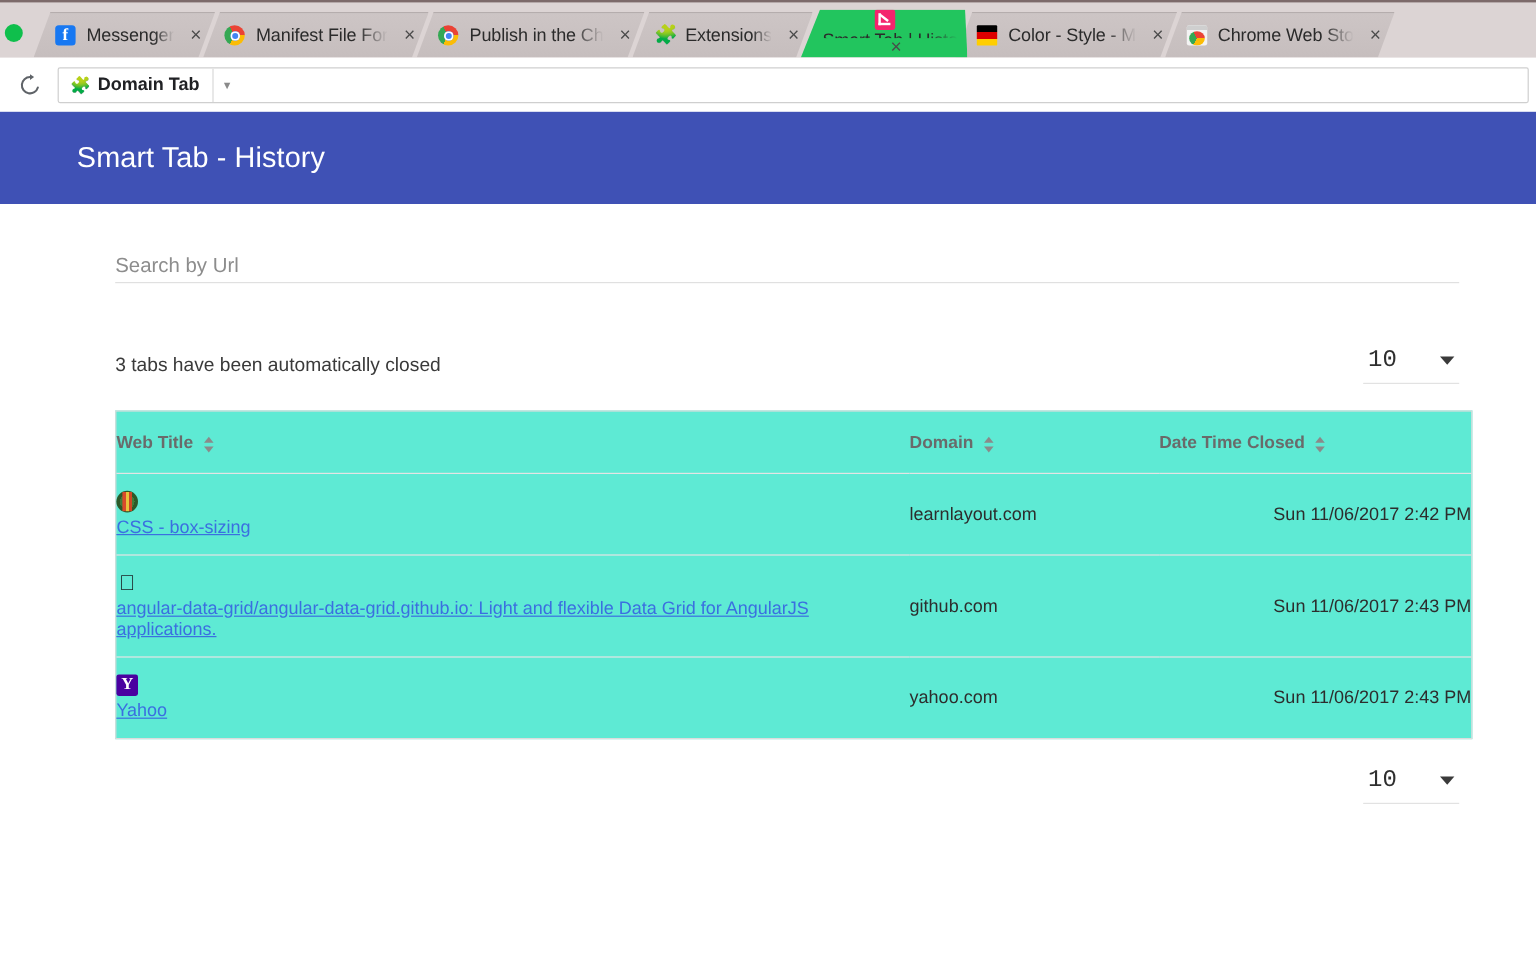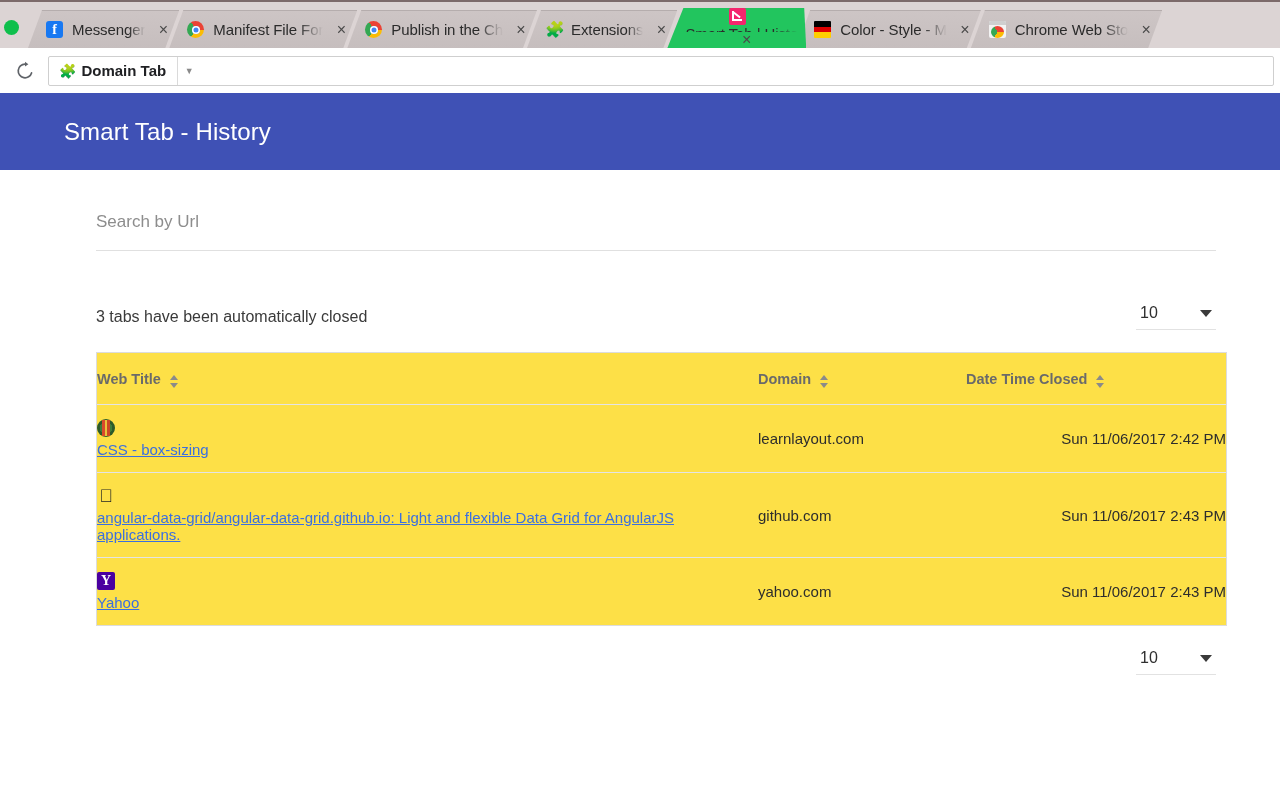--- a/index.html
+++ b/index.html
@@ -268,21 +268,21 @@
 
   .content {
     padding: 0 96px;
     box-sizing: border-box;
   }
 
   .search-wrap {
     margin-top: 42px;
     width: 1120px;
     border-bottom: 1px solid #e0e0e0;
-    padding-bottom: 18px;
+    padding-bottom: 3px;
   }
   .search-input {
     width: 100%;
     border: 0;
     outline: 0;
     font-size: 17px;
     font-family: "Liberation Sans", sans-serif;
     color: #222;
     background: transparent;
     padding: 0;
@@ -307,37 +307,38 @@
   .pagesize {
     width: 80px;
     border-bottom: 1px solid #e2e2e2;
     display: flex;
     align-items: center;
     justify-content: space-between;
     padding: 0 4px 7px 4px;
     box-sizing: border-box;
   }
   .pagesize-value {
-    font-size: 16px;
+    font-size: 20px;
     color: #2f2f2f;
+    font-family: Liberation Mono, monospace;
   }
   .pagesize-caret {
     width: 0; height: 0;
     border-left: 6px solid transparent;
     border-right: 6px solid transparent;
     border-top: 7px solid #3a3a3a;
   }
 
   
   .table-card {
     margin-top: 22px;
     width: 1131px;
     border: 1px solid #dcdcdc;
     box-sizing: border-box;
-    background: #fde047;
+    background: #5eead4;
   }
   table.history {
     width: 100%;
     border-collapse: collapse;
     table-layout: fixed;
   }
   table.history th {
     text-align: left;
     font-size: 14.5px;
     font-weight: bold;

